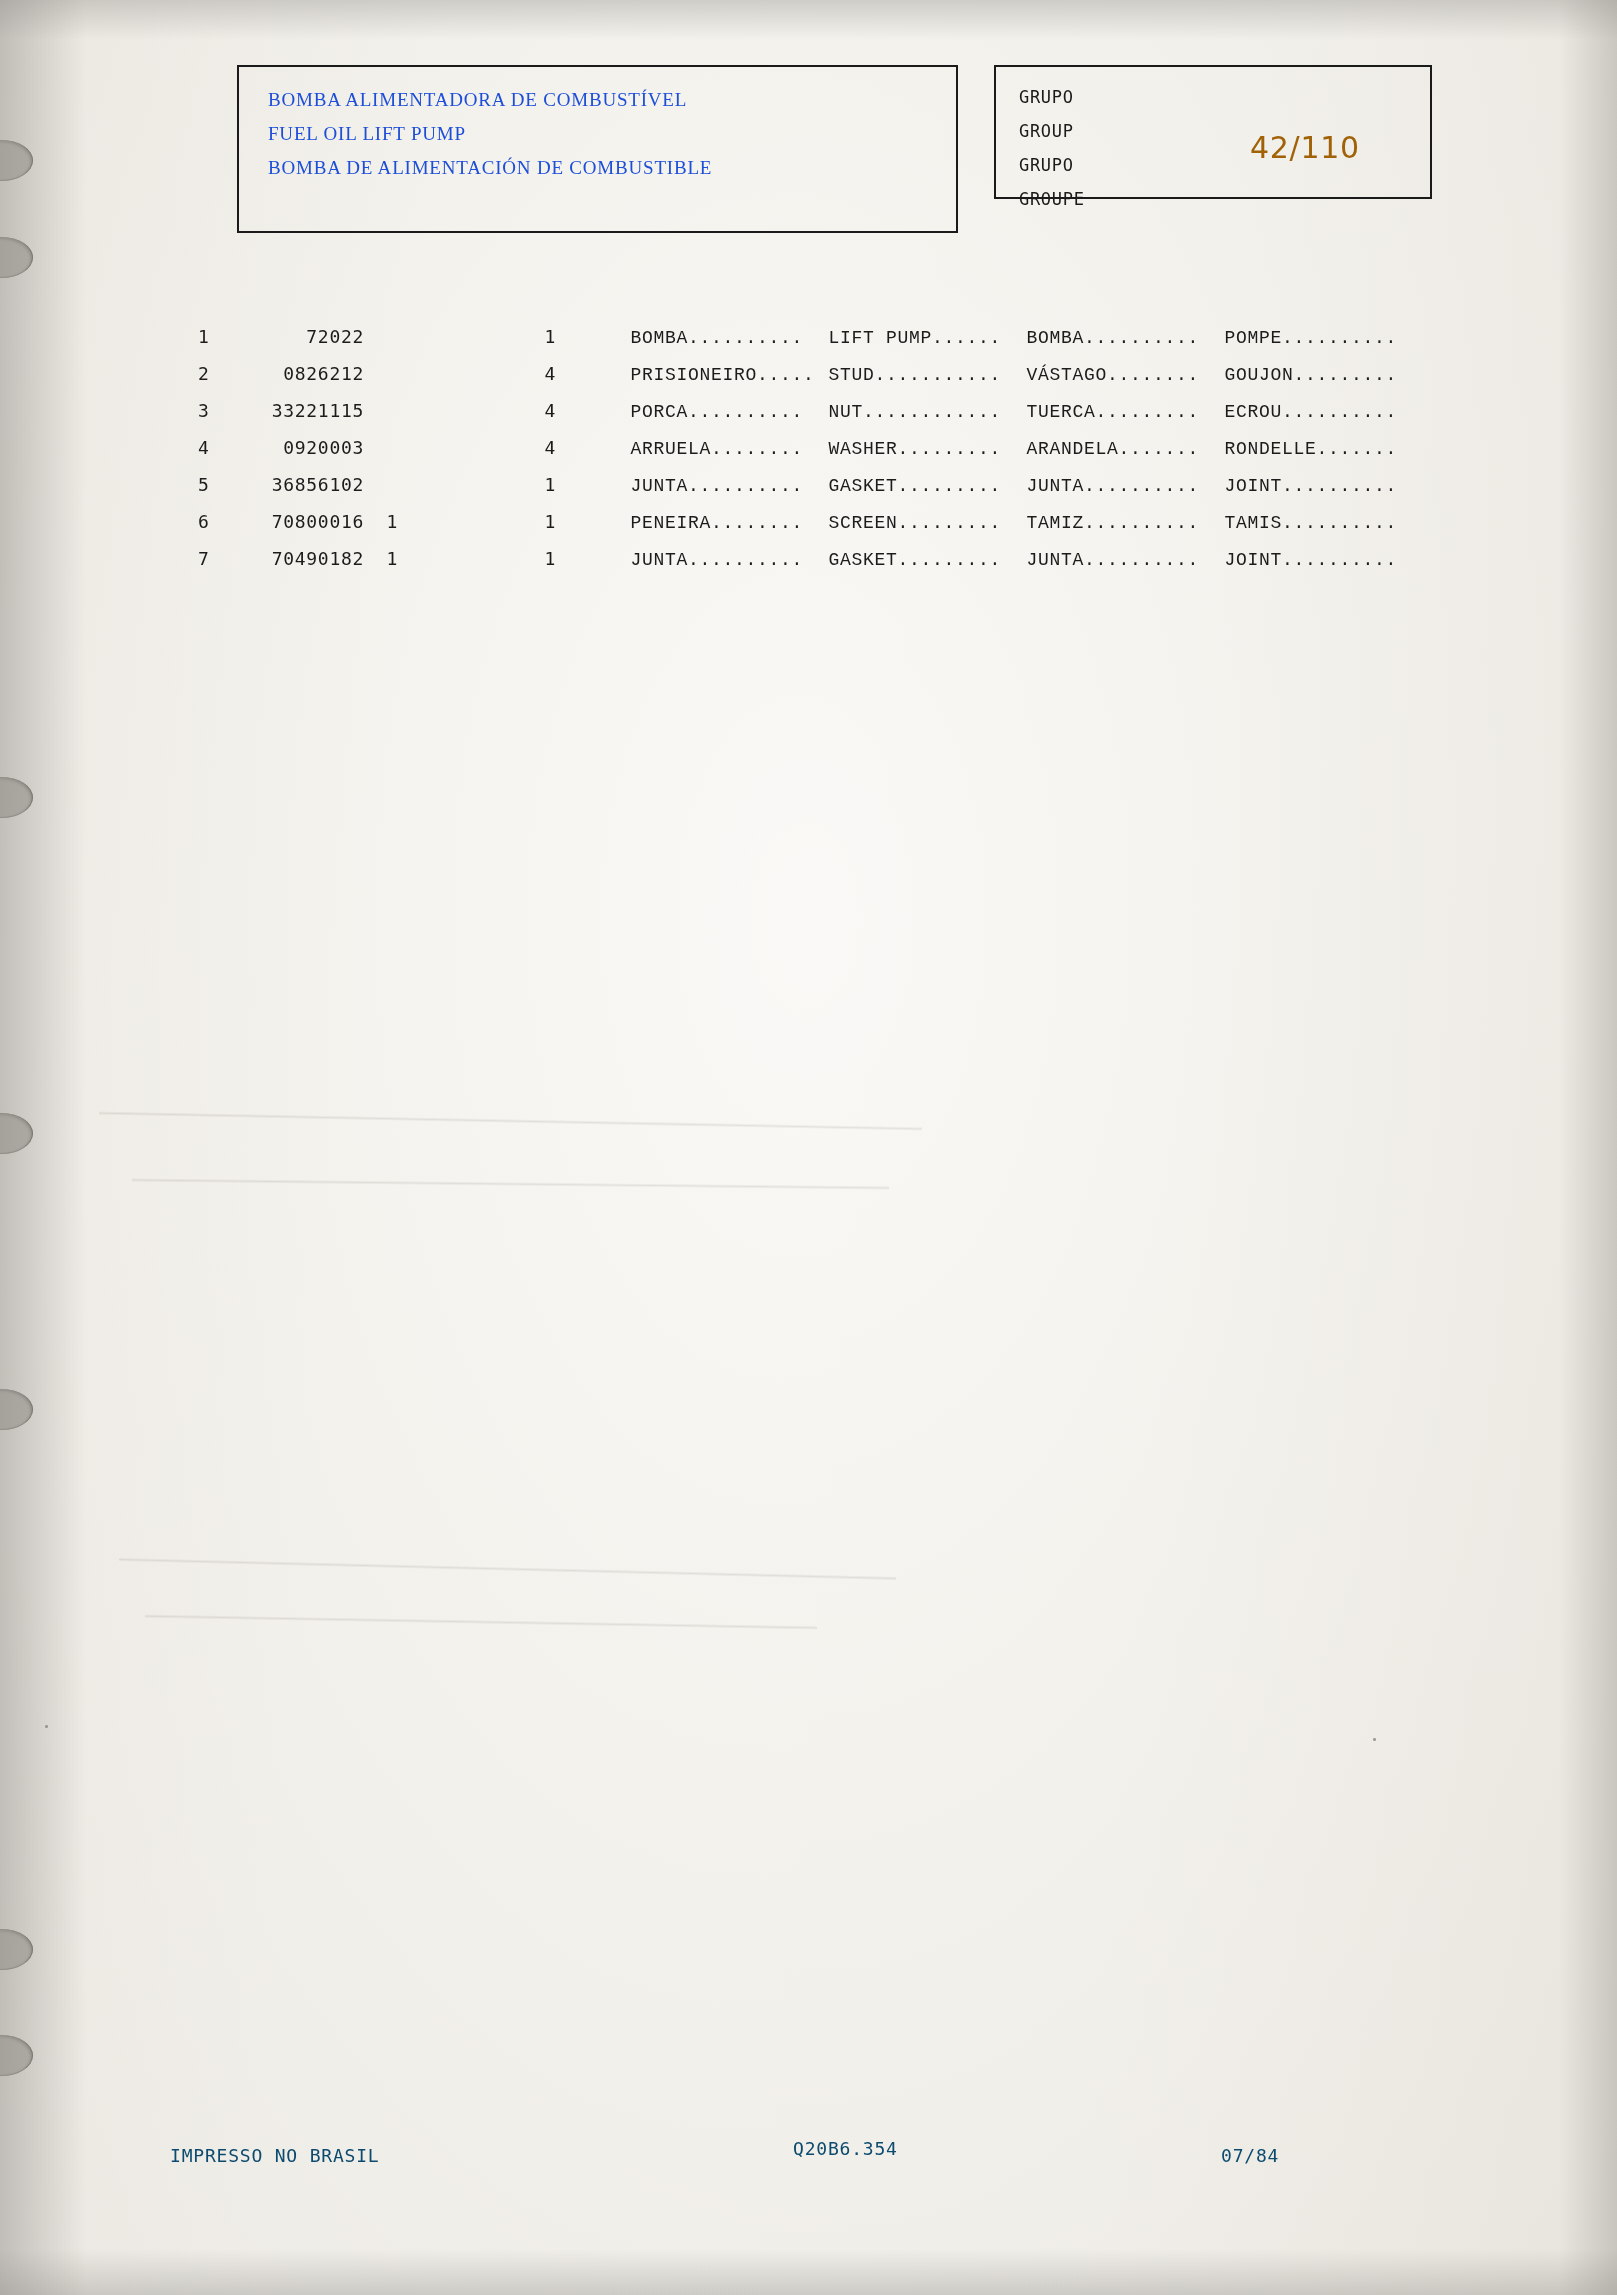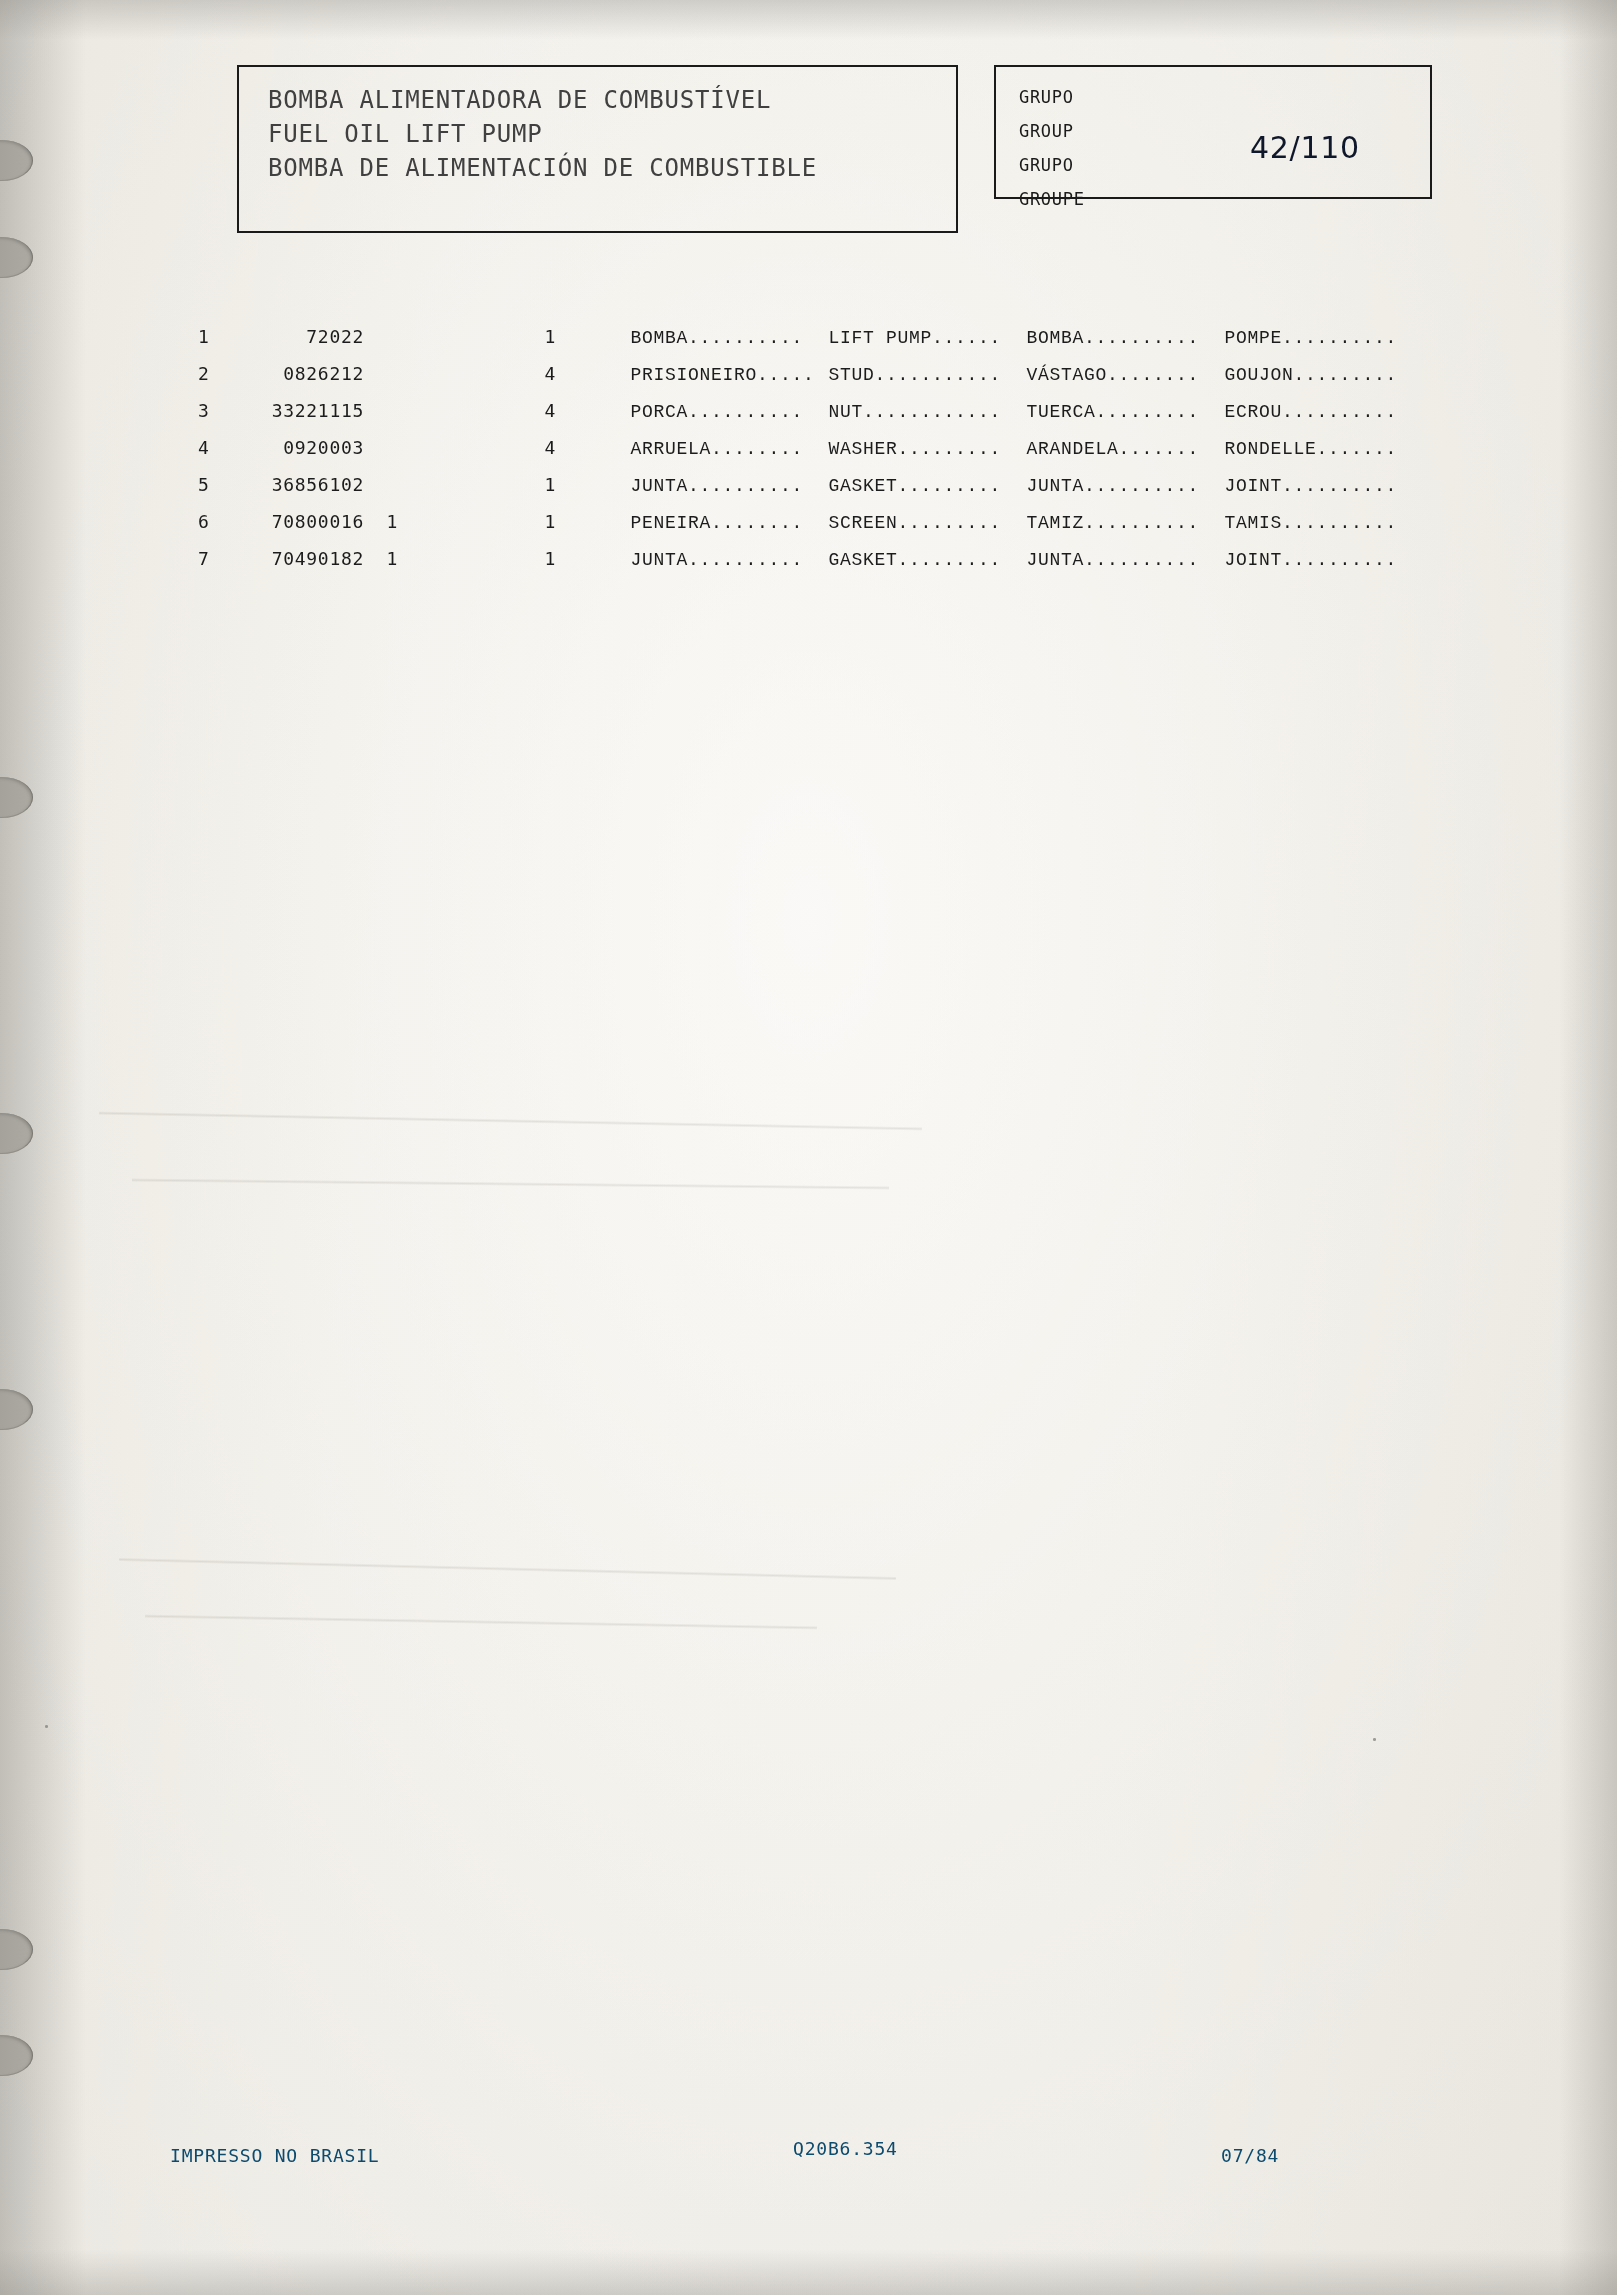--- a/index.html
+++ b/index.html
@@ -75,25 +75,26 @@
     position: absolute;
     left: 237px;
     top: 65px;
     width: 721px;
     height: 168px;
     border: 2px solid #1a1a1a;
     box-sizing: border-box;
     padding: 16px 0 0 29px;
   }
   .title-line {
-    font-size: 24px;
+    font-size: 19px;
     letter-spacing: 0.8px;
-    color: #404040;
+    color: #1d4ed8;
     line-height: 34px;
     white-space: nowrap;
+    font-family: Liberation Serif, serif;
   }
 
   .group-box {
     position: absolute;
     left: 948px;
     top: 65px;
     width: 438px;
     height: 134px;
     border: 2px solid #1a1a1a;
     box-sizing: border-box;
@@ -107,21 +108,21 @@
     line-height: 34px;
     color: #1b1b1b;
     letter-spacing: 0.7px;
   }
   .group-number {
     position: absolute;
     left: 254px;
     top: 63px;
     font-size: 30px;
     letter-spacing: 0.7px;
-    color: #0f172a;
+    color: #a16207;
     font-family: "DejaVu Sans", sans-serif;
   }
 
   
   .table {
     position: absolute;
     left: 198px;
     top: 326px;
     width: 1291px;
   }

